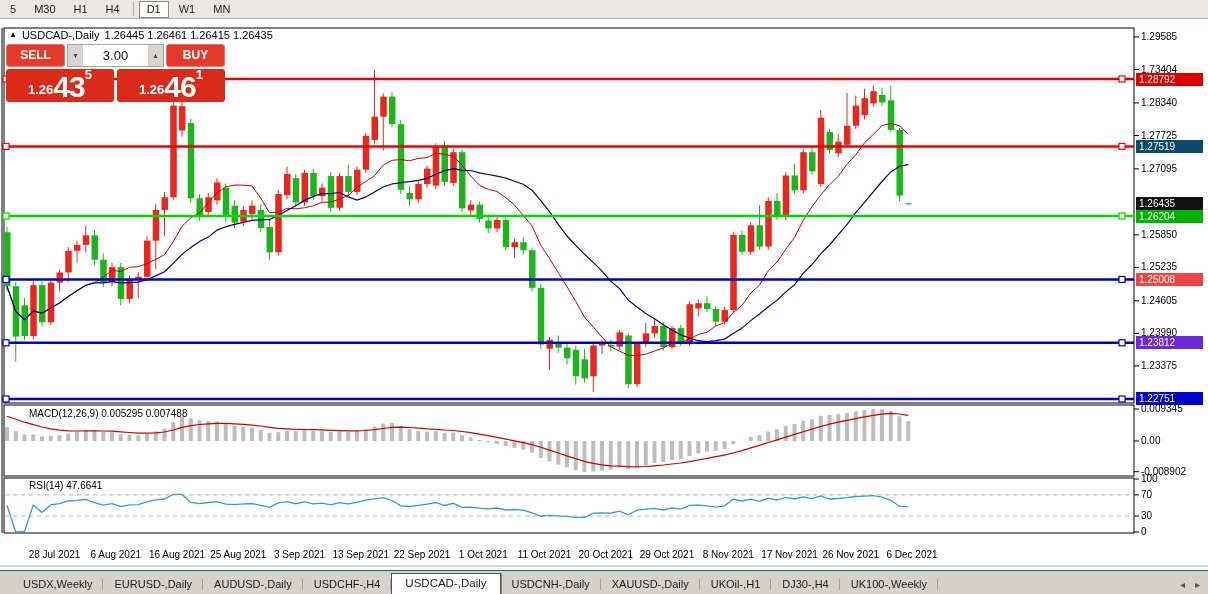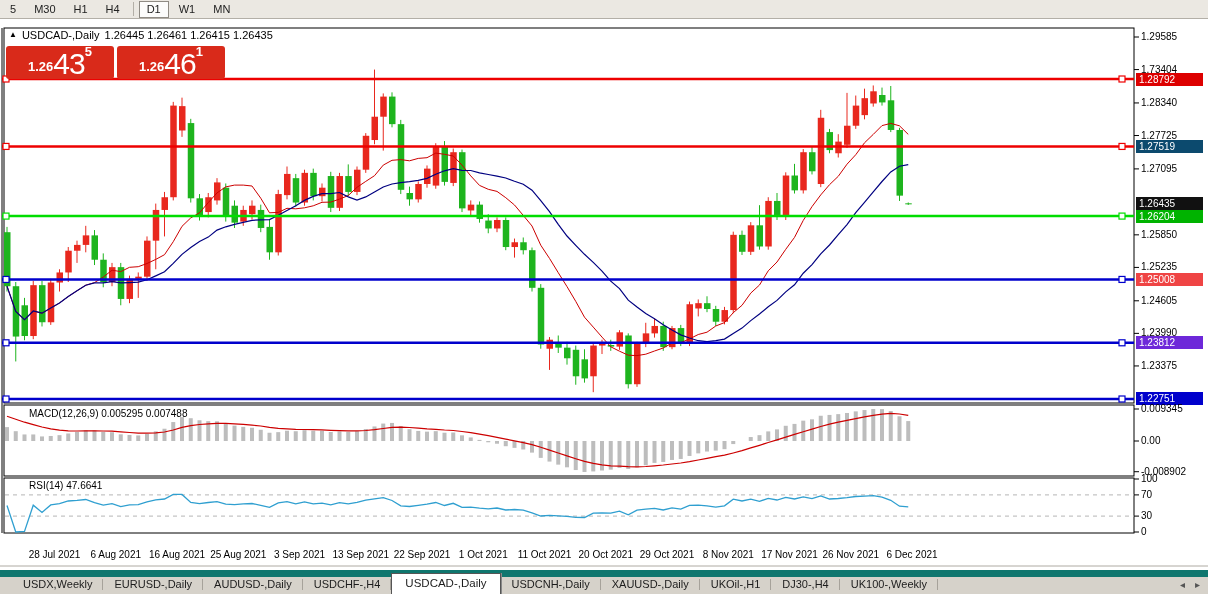--- a/index.html
+++ b/index.html
@@ -27,33 +27,33 @@
   .btn-trade{flex:0 0 57px;background:#e43a2b;border:1px solid #ef6e5f;border-radius:3px;
              color:#fff;font-size:12px;font-weight:bold;text-align:center;line-height:21px;}
   .spin{flex:1;display:flex;border:1px solid #a9a59c;background:#fff;}
   .spin-btn{width:15px;background:#d8d5ce;color:#444;font-size:8px;text-align:center;
             line-height:21px;border:0;}
   .spin-val{flex:1;text-align:center;font-size:13px;line-height:21px;color:#111;}
   .tp-row2{display:flex;gap:3px;margin-top:2px;height:33px;}
   .quote{flex:1;background:#d92a1a;border-radius:3px;color:#fff;display:flex;
          align-items:flex-end;justify-content:center;padding-bottom:2px;}
   .quote .prefix{font-size:13px;font-weight:bold;line-height:20px;}
-  .quote .big{font-size:30px;font-weight:normal;line-height:26px;letter-spacing:-1px;margin-top:40px;}
+  .quote .big{font-size:30px;font-weight:bold;line-height:26px;letter-spacing:-1px;margin-top:40px;}
   .quote .sup{font-size:13px;font-weight:bold;align-self:flex-start;line-height:12px;}
   
   .axlabel{position:absolute;left:1141px;font-size:10px;color:#000;}
   .badge{position:absolute;left:1136px;width:64px;height:13px;color:#fff;
          font-size:10px;line-height:13px;padding-left:3px;}
   .ind-axlabel{position:absolute;left:1141px;font-size:10px;color:#000;}
   .ind-label{position:absolute;font-size:10px;color:#000;z-index:3;margin-left:20px;}
   
   .datelabel{position:absolute;top:549px;font-size:10px;color:#000;transform:translateX(-50%);white-space:nowrap;margin-left:30px;}
   
   #tabbar{position:absolute;left:0;top:570px;width:1208px;height:24px;background:#d6d2ca;
-          border-top:7px solid #0f766e;display:flex;align-items:flex-end;box-sizing:border-box;}
+          border-top:1px solid #0f766e;display:flex;align-items:flex-end;box-sizing:border-box;}
   .tab{font-size:11px;color:#1c1c1c;padding:3px 11px 4px 11px;position:relative;white-space:nowrap;}
   .tab:not(.active):after{content:"";position:absolute;right:0;top:4px;bottom:4px;width:1px;background:#a6a29a;}
   .tab.active{background:#fff;border:1px solid #555;border-bottom:none;font-size:11.5px;
               padding:3px 13px 5px 13px;margin-bottom:0;box-shadow:1px 0 0 #888;}
   #tab-scroll{margin-left:auto;margin-right:8px;font-size:10px;color:#555;
               display:flex;gap:10px;align-items:center;padding-bottom:4px;}
 </style>
 </head>
 <body>
 
@@ -433,20 +433,29 @@
       <line x1="1134" y1="532" x2="1139" y2="532" stroke="#000" stroke-width="1"></line>
     </svg>
 
   <div id="chart-title">
     <span class="tri">▲</span>
     <span>USDCAD-,Daily</span>
     <span>1.26445 1.26461 1.26415 1.26435</span>
   </div>
 
   <div id="trade-panel">
+    <div class="tp-row1">
+      <div class="btn-trade">SELL</div>
+      <div class="spin">
+        <div class="spin-btn">▾</div>
+        <div class="spin-val">3.00</div>
+        <div class="spin-btn">▴</div>
+      </div>
+      <div class="btn-trade">BUY</div>
+    </div>
     <div class="tp-row2">
       <div class="quote">
         <span class="prefix">1.26</span>
           <span class="big">43</span>
           <span class="sup">5</span>
       </div>
       <div class="quote">
         <span class="prefix">1.26</span>
           <span class="big">46</span>
           <span class="sup">1</span>

